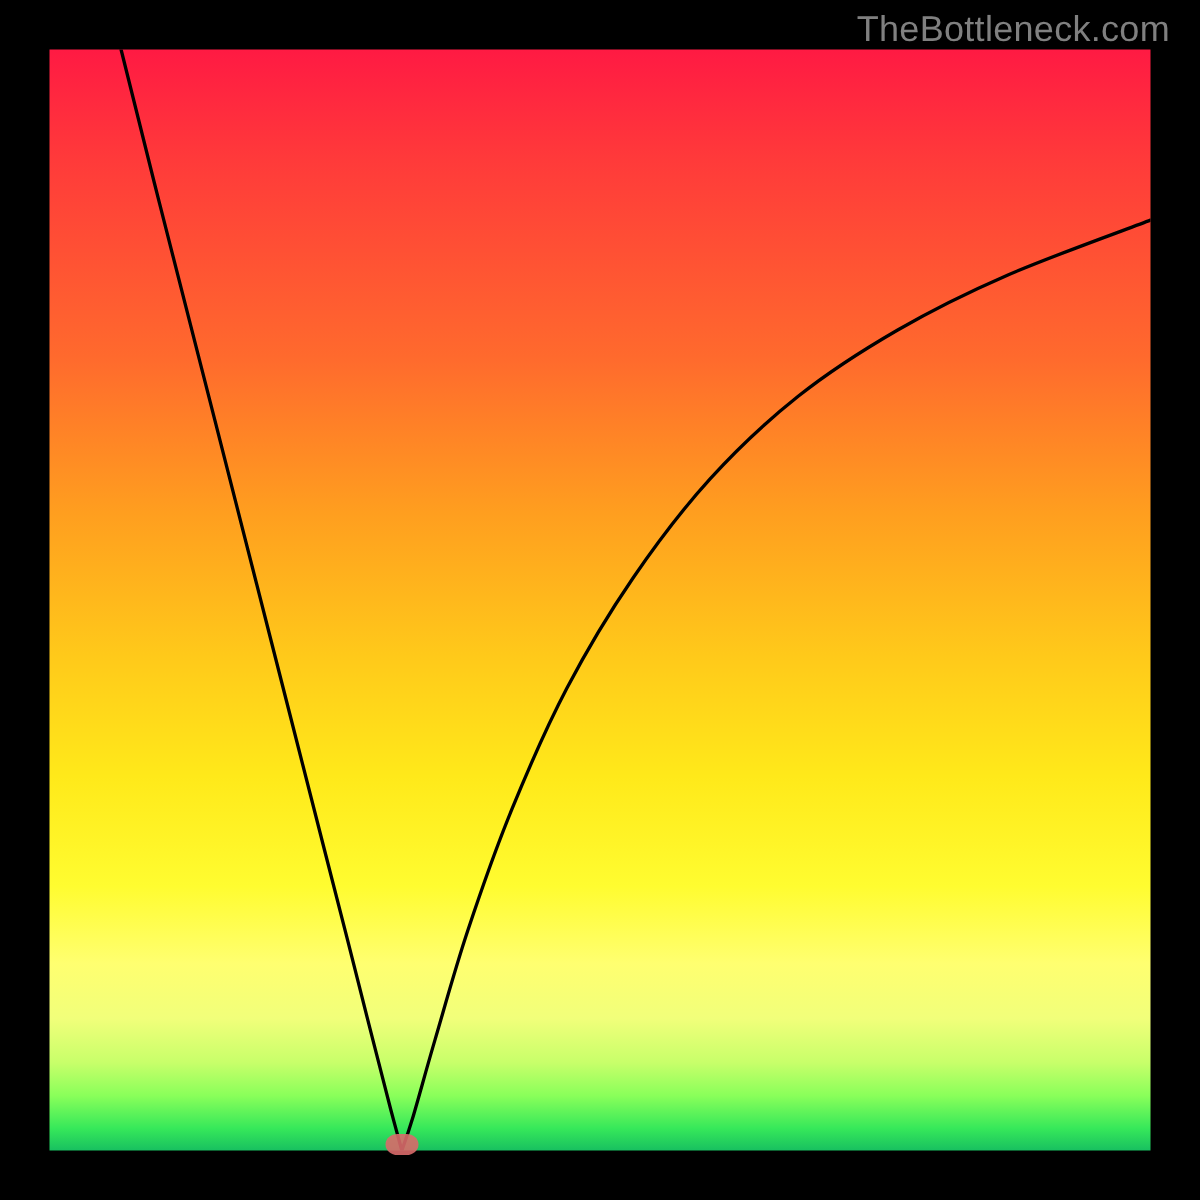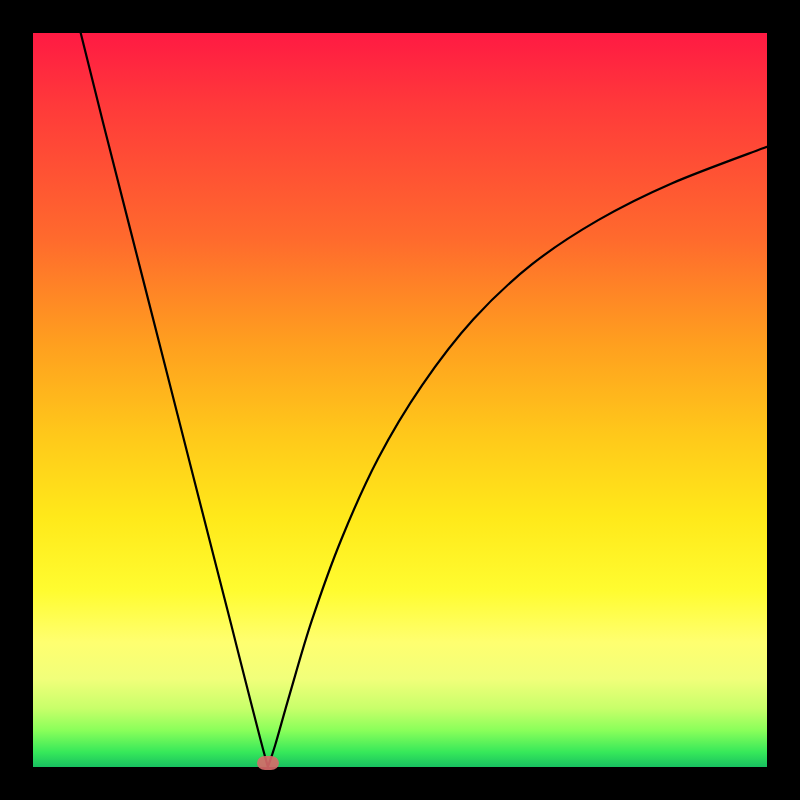--- a/index.html
+++ b/index.html
@@ -65,20 +65,21 @@
     background: #d96a6a;
     opacity: 0.9;
     transform: translate(-50%, -50%);
   }
 </style>
 </head>
 <body>
 
 <div class="frame">
 
+  <div class="watermark">TheBottleneck.com</div>
 
   <div class="plot-area">
 
     <svg class="curve" viewBox="0 0 734 734" preserveAspectRatio="none">
       <path id="curve-path" fill="none" stroke="#000000" stroke-width="2.2" stroke-linejoin="round" stroke-linecap="round" d="M 47.71 0.00 C 51.99 17.13, 63.00 61.66, 73.40 102.76 C 83.80 143.86, 97.87 198.67, 110.10 246.62 C 122.33 294.58, 134.57 342.53, 146.80 390.49 C 159.03 438.44, 174.94 500.83, 183.50 534.35 C 192.06 567.87, 193.29 572.40, 198.18 591.60 C 203.07 610.81, 209.19 635.15, 212.86 649.59 C 216.53 664.03, 217.75 668.67, 220.20 678.22 C 222.65 687.76, 225.09 697.54, 227.54 706.84 C 229.99 716.14, 233.66 729.47, 234.88 734.00 M 234.88 734.00 C 236.10 730.33, 238.55 724.21, 242.22 711.98 C 245.89 699.75, 250.78 681.40, 256.90 660.60 C 263.02 639.80, 270.36 612.89, 278.92 587.20 C 287.48 561.51, 297.27 533.37, 308.28 506.46 C 319.29 479.55, 331.52 451.41, 344.98 425.72 C 358.44 400.03, 373.12 375.56, 389.02 352.32 C 404.92 329.08, 422.05 306.44, 440.40 286.26 C 458.75 266.07, 478.32 247.72, 499.12 231.21 C 519.92 214.69, 541.94 200.63, 565.18 187.17 C 588.42 173.71, 610.44 162.70, 638.58 150.47 C 666.72 138.24, 718.10 119.89, 734.00 113.77"></path>
     </svg>
 
     <div class="marker" id="opt-marker" style="left: 234.88px; top: 730px;"></div>
 
   </div>

